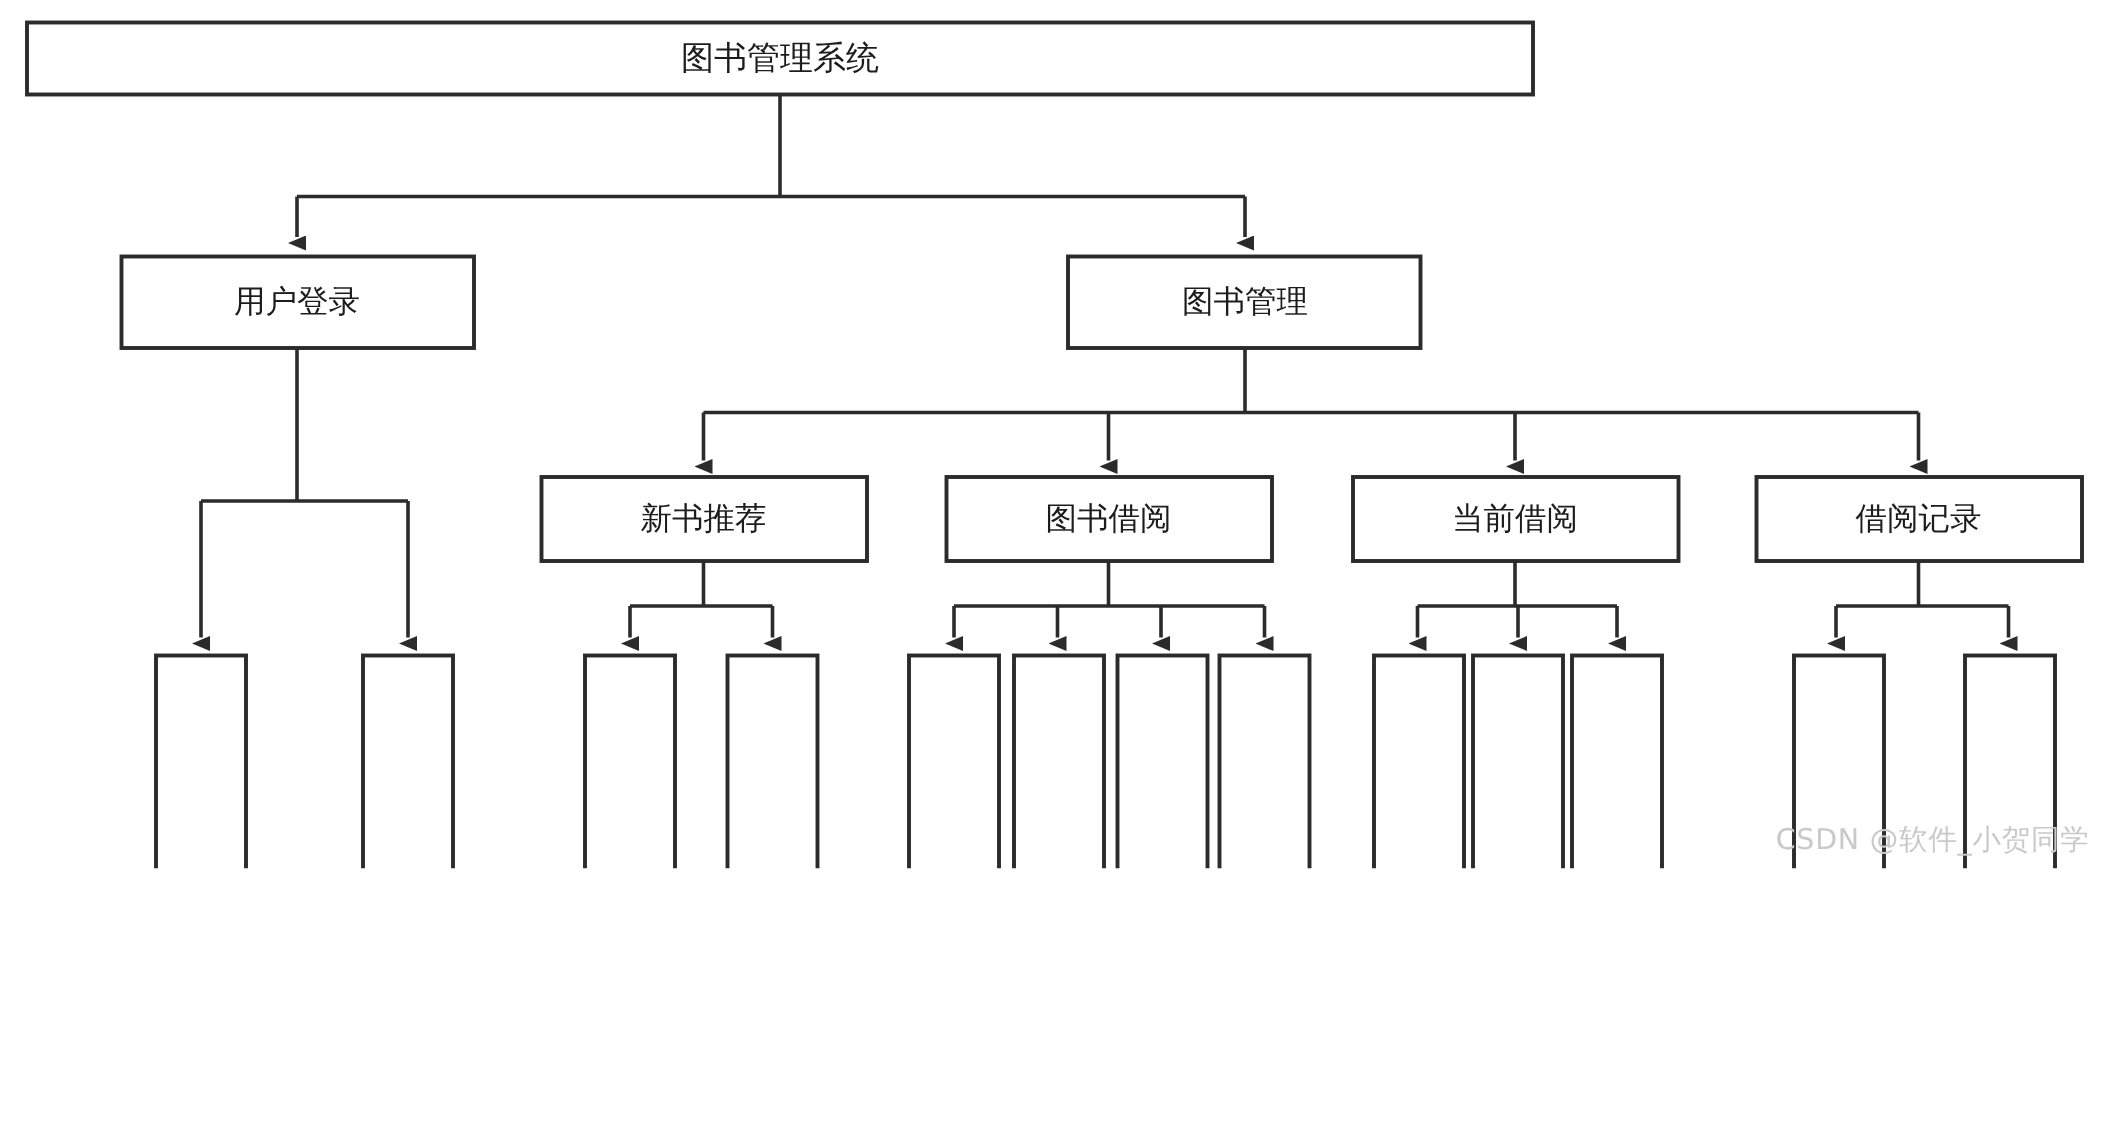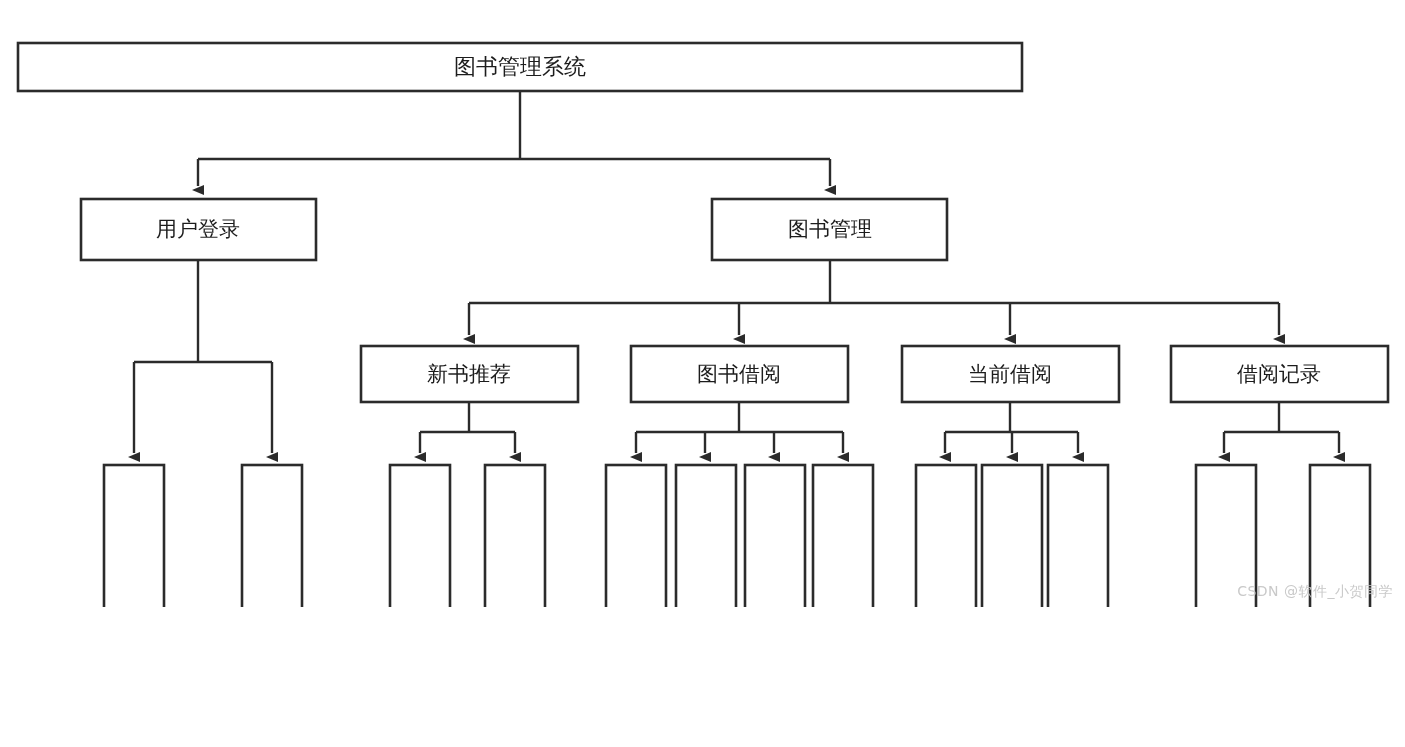--- a/index.html
+++ b/index.html
@@ -10,21 +10,20 @@
   }
   body {
     font-family: "DejaVu Sans", "Liberation Sans", sans-serif;
   }
   #diagram-root {
     position: relative;
     width: 1405px;
     height: 579px;
     background: #ffffff;
     overflow: hidden;
-    margin-top: 28px;
   }
   svg.flow {
     position: absolute;
     left: 0;
     top: 0;
     width: 1405px;
     height: 747px;
     display: block;
   }
   .node-rect {
@@ -50,21 +49,21 @@
   }
   .arrow-head {
     fill: #2b2b2b;
     stroke: none;
   }
   .watermark {
     position: absolute;
     right: 12px;
     bottom: 6px;
     color: #c9c9c9;
-    font-size: 14px;
+    font-size: 19px;
     font-family: "DejaVu Sans", "Liberation Sans", sans-serif;
     letter-spacing: 0.5px;
     white-space: nowrap;
     user-select: none;
   }
 </style>
 </head>
 <body>
 
 <div id="diagram-root">

